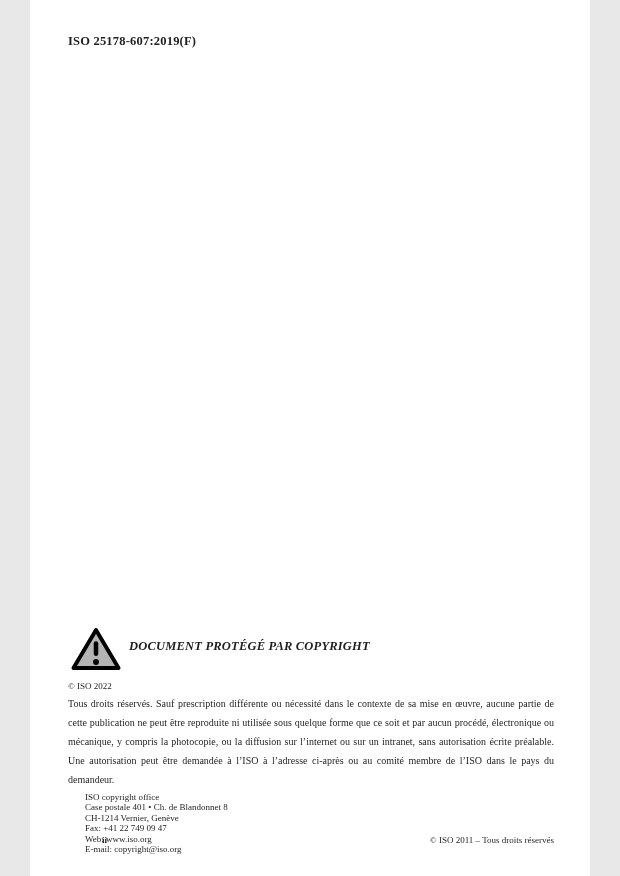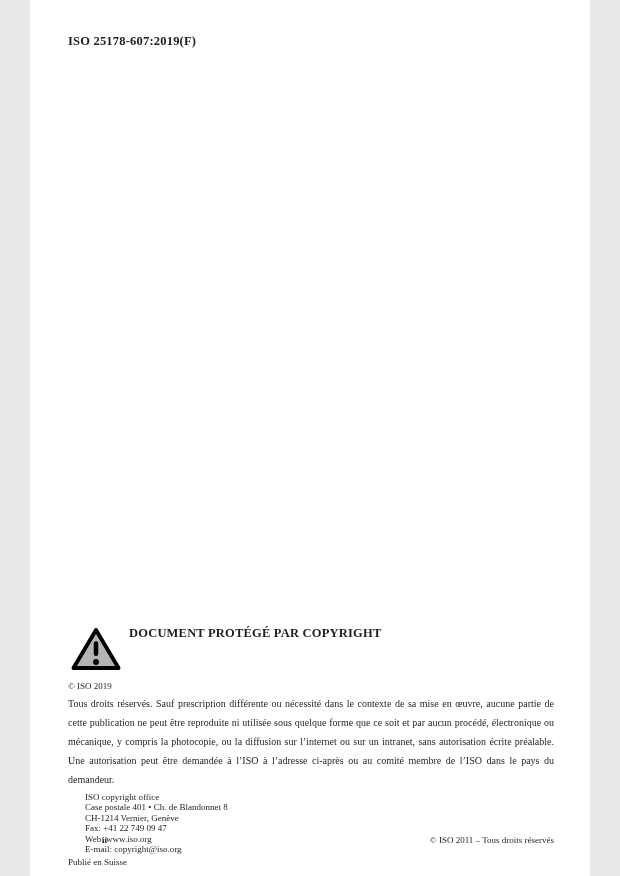--- a/index.html
+++ b/index.html
@@ -26,21 +26,22 @@
     letter-spacing: 0.2px;
   }
   .copyright-block {
     position: absolute;
     left: 38px;
     right: 36px;
     top: 626px;
   }
   .warning-row {
     display: flex;
-    align-items: flex-start;
+    align-items: center;
+    font-style: italic;
   }
   .warn-icon svg {
     width: 52px;
     height: 46px;
     display: block;
     margin-left: 2px;
   }
   .copyright-heading {
     font-size: 12.5px;
     font-weight: bold;
@@ -97,34 +98,33 @@
       <span class="warn-icon">
         <svg viewBox="0 0 60 52" xmlns="http://www.w3.org/2000/svg" aria-hidden="true">
           <path d="M30 4 L56 48 L4 48 Z" stroke="#000000" stroke-width="4.5" stroke-linejoin="round" fill="#b4b4b4"></path>
           <rect x="27.4" y="17" width="5.2" height="17" rx="2.6" fill="#000000"></rect>
           <circle cx="30" cy="41" r="3.4" fill="#000000"></circle>
         </svg>
       </span>
       <h2 class="copyright-heading">DOCUMENT PROTÉGÉ PAR COPYRIGHT</h2>
     </div>
 
-    <p class="copy-line">©  ISO 2019</p>
+    <p class="copy-line">©  ISO 2022</p>
 
     <p class="copy-body">Tous droits réservés. Sauf prescription différente ou nécessité dans le contexte de sa mise en œuvre, aucune partie de cette publication ne peut être reproduite ni utilisée sous quelque forme que ce soit et par aucun procédé, électronique ou mécanique, y compris la photocopie, ou la diffusion sur l’internet ou sur un intranet, sans autorisation écrite préalable. Une autorisation peut être demandée à l’ISO à l’adresse ci-après ou au comité membre de l’ISO dans le pays du demandeur.</p>
 
     <div class="address">
       <div>ISO copyright office</div>
       <div>Case postale 401 • Ch. de Blandonnet 8</div>
       <div>CH-1214 Vernier, Genève</div>
       <div>Fax: +41 22 749 09 47</div>
       <div>Web: www.iso.org</div>
       <div>E-mail: copyright@iso.org</div>
     </div>
 
-    <p class="published">Publié en Suisse</p>
 
   </div>
 
   <div class="footer">
     <span class="pagenum">ii</span>
     <span>© ISO 2011 – Tous droits réservés</span>
   </div>
 
 </div>
 

